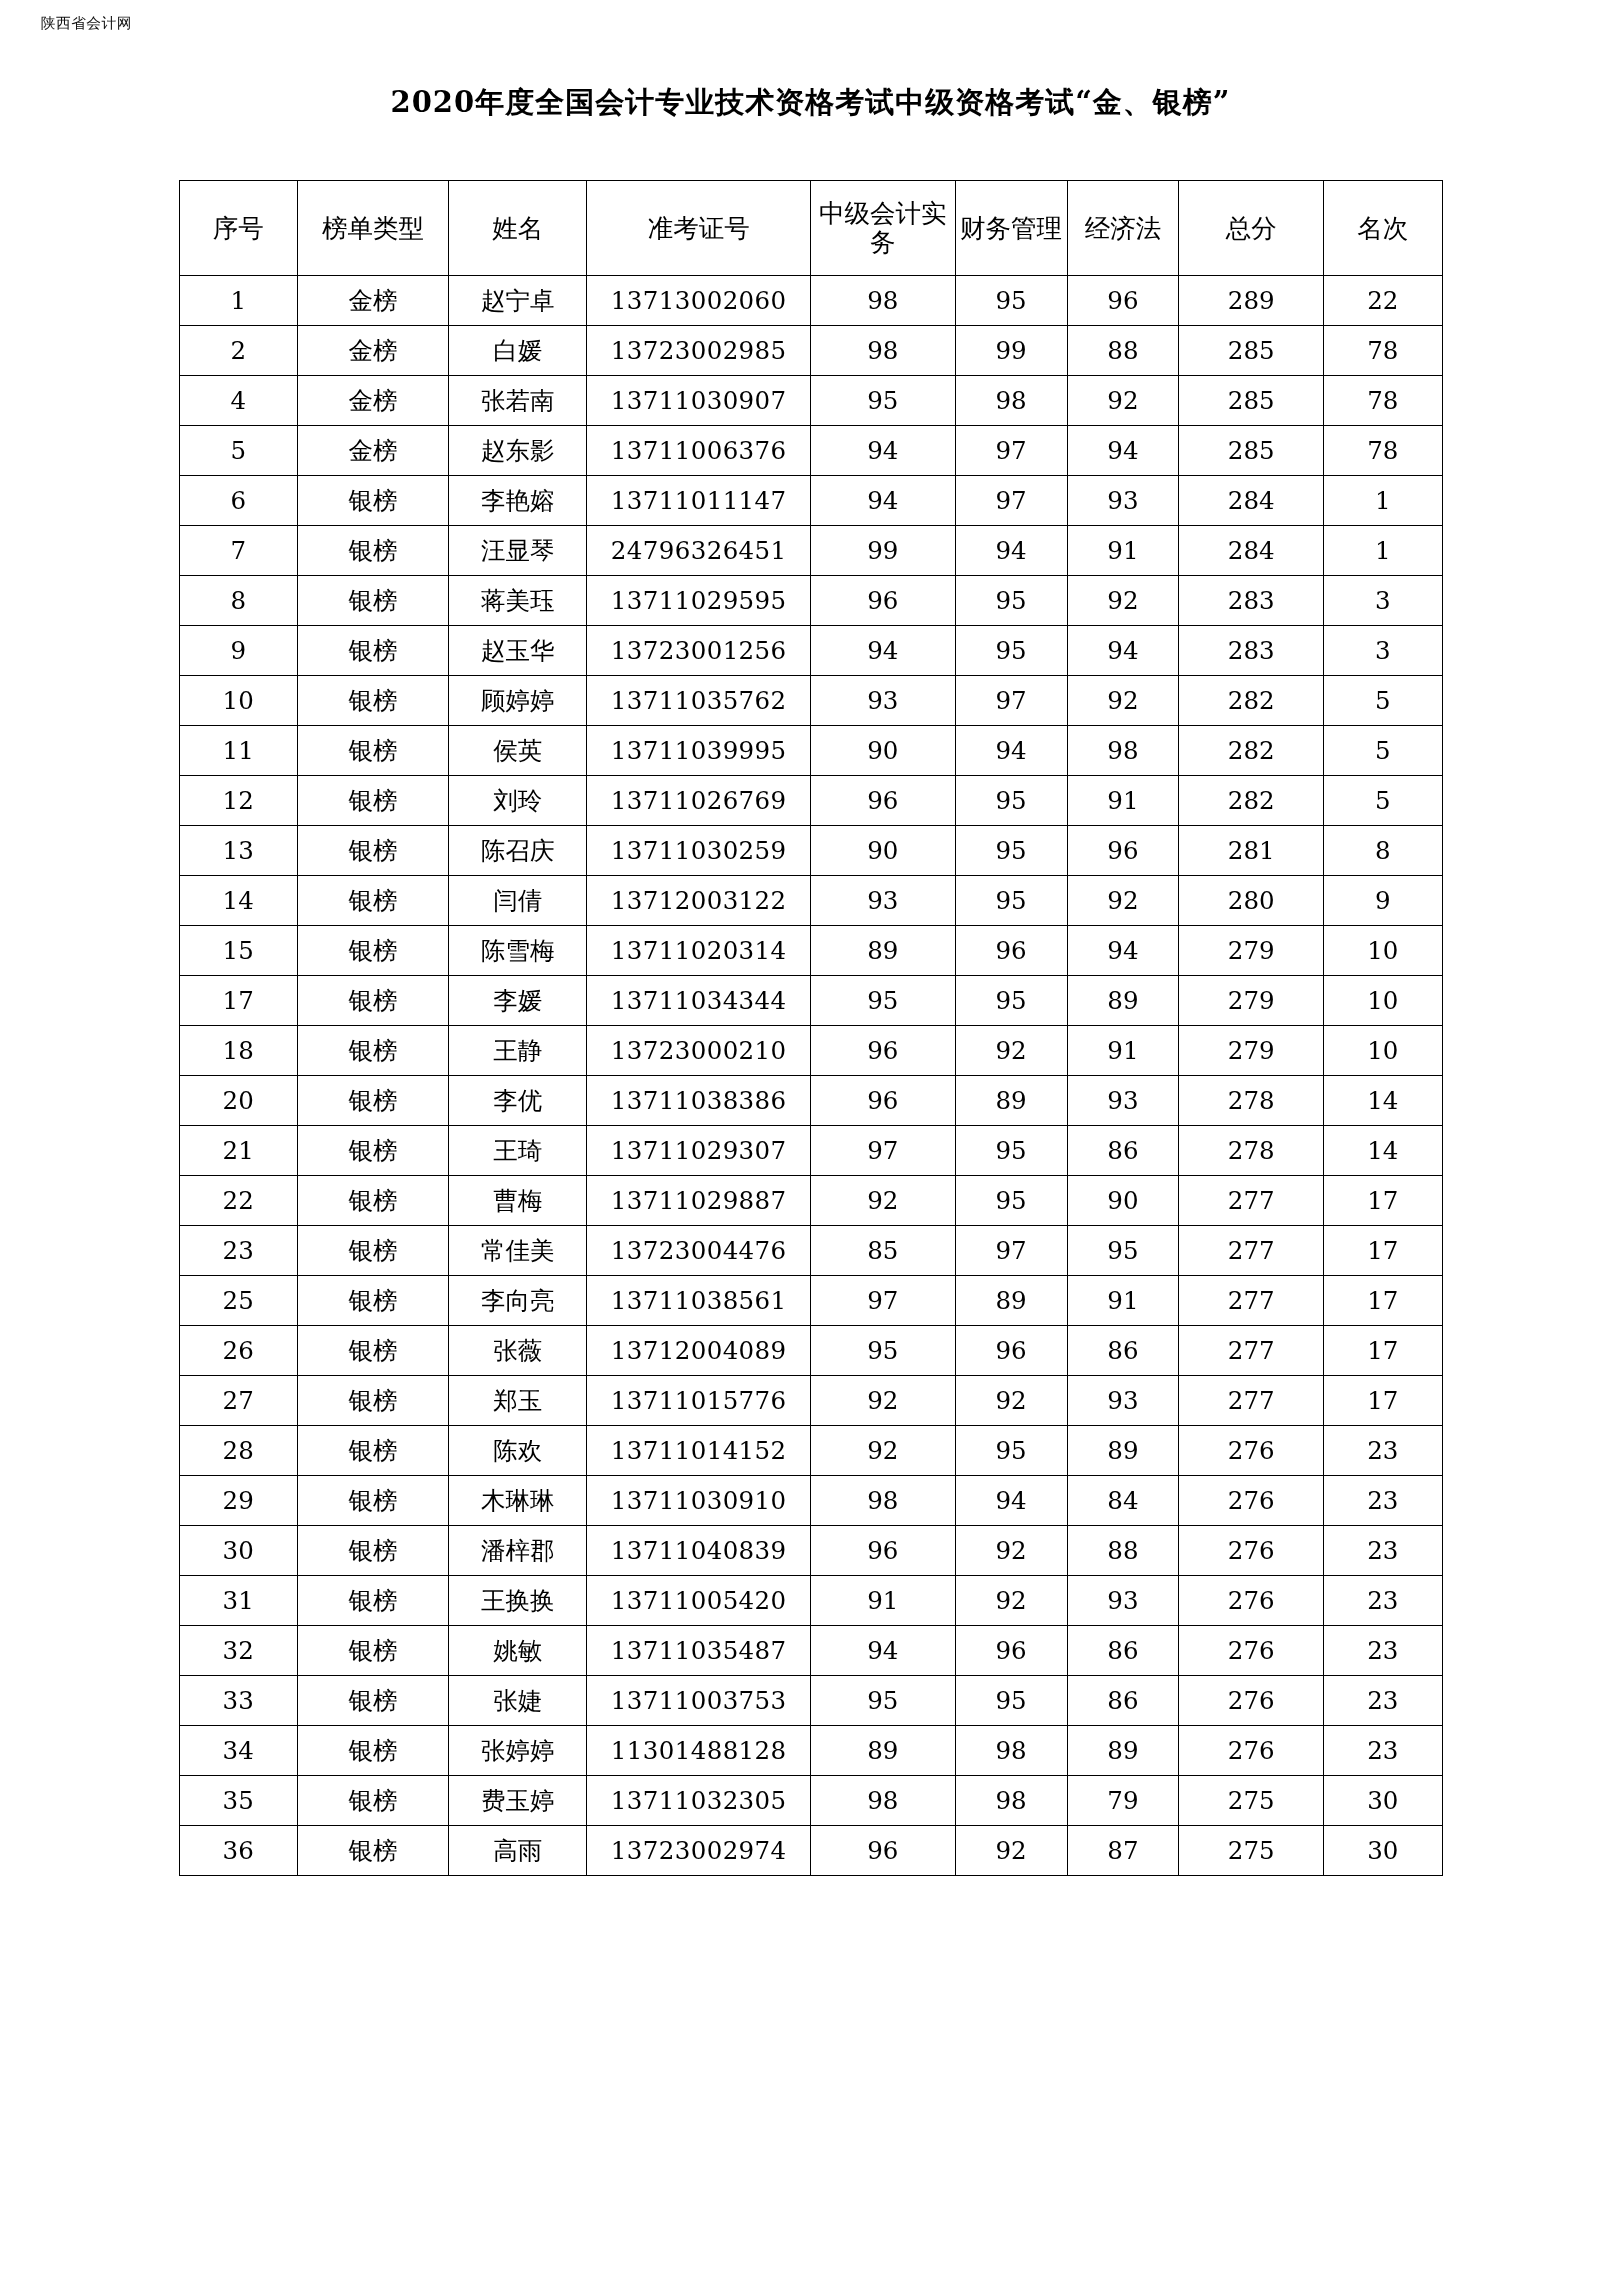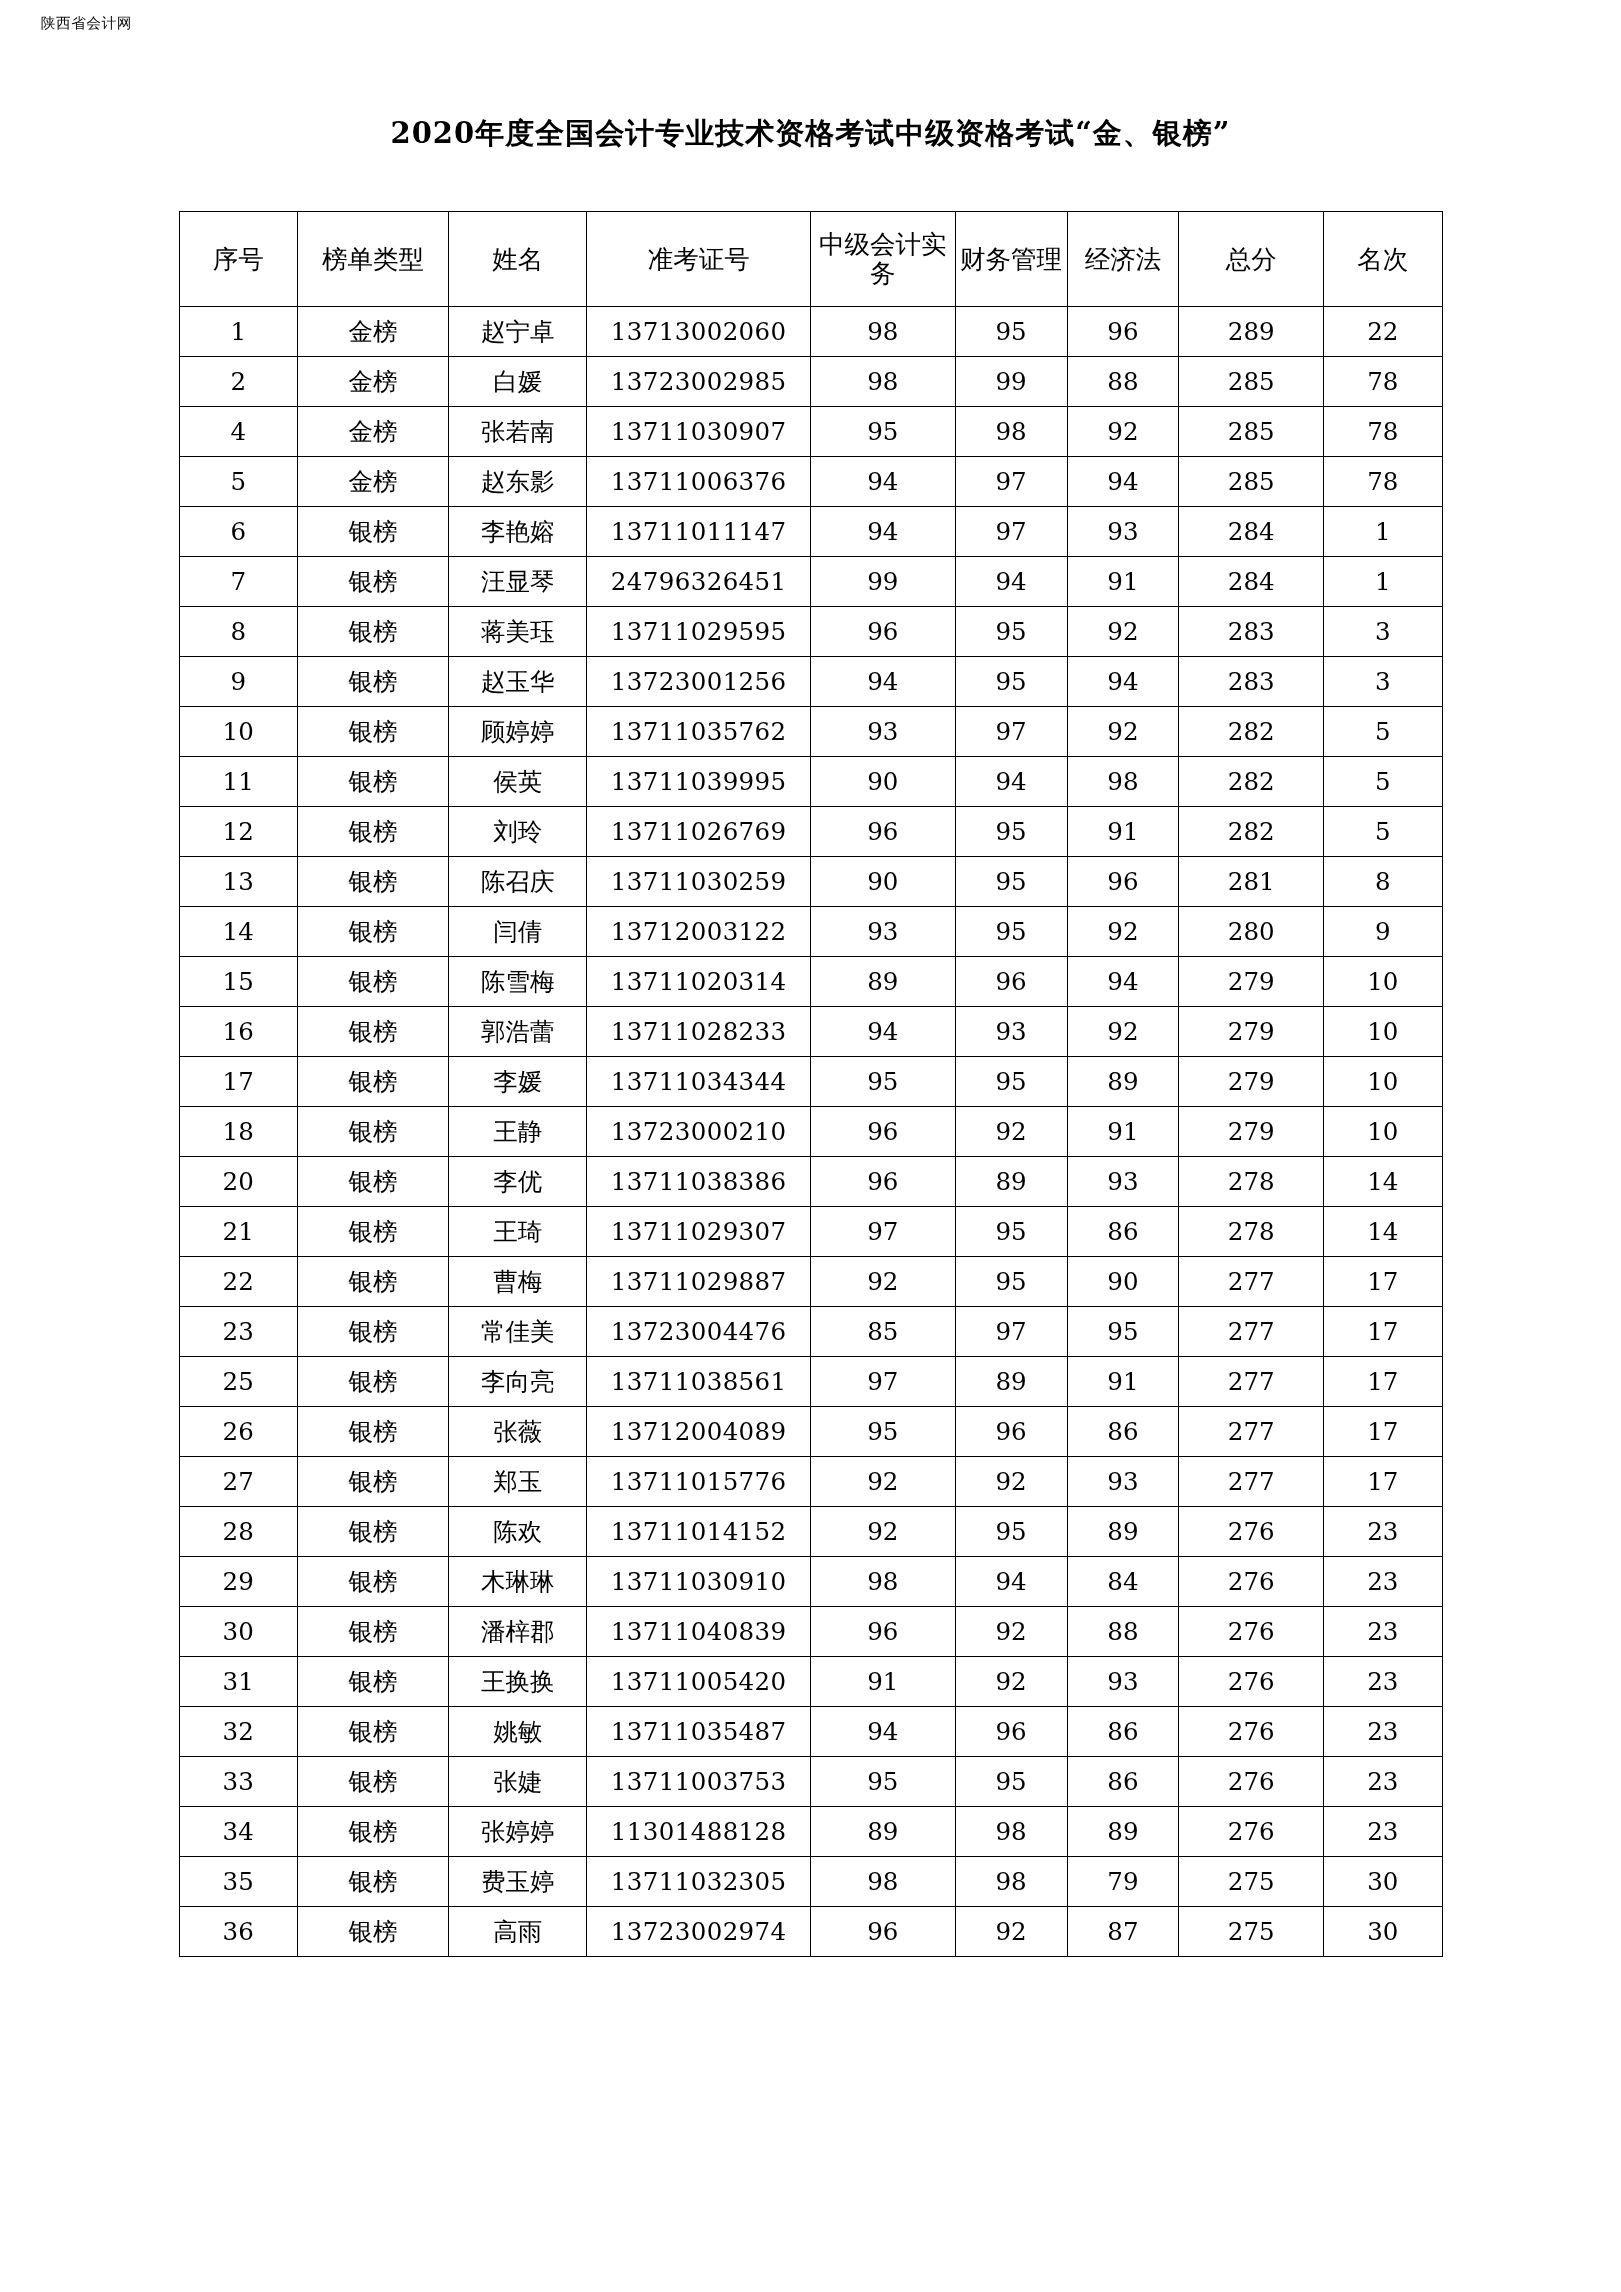--- a/index.html
+++ b/index.html
@@ -20,21 +20,21 @@
     top: 13.7px;
     left: 9.8px;
     font-size: 14.7px;
     font-family: "DejaVu Sans", "Liberation Sans", sans-serif;
     color: #111;
     letter-spacing: 0.5px;
     padding-left: 31px;
   }
   .page {
     width: 1621px;
-    padding-top: 114px;
+    padding-top: 83px;
     box-sizing: border-box;
   }
   .doc-title {
     text-align: center;
     font-size: 29px;
     font-weight: bold;
     font-family: "DejaVu Serif", "Liberation Serif", serif;
     letter-spacing: 1px;
     margin: 0 0 57px 0;
   }
@@ -265,31 +265,20 @@
             <td>银榜</td>
             <td>陈雪梅</td>
             <td class="ticket-cell">13711020314</td>
             <td>89</td>
             <td>96</td>
             <td>94</td>
             <td>279</td>
             <td>10</td>
           </tr>
           <tr>
-            <td>16</td>
-            <td>银榜</td>
-            <td>郭浩蕾</td>
-            <td class="ticket-cell">13711028233</td>
-            <td>94</td>
-            <td>93</td>
-            <td>92</td>
-            <td>279</td>
-            <td>10</td>
-          </tr>
-          <tr>
             <td>17</td>
             <td>银榜</td>
             <td>李媛</td>
             <td class="ticket-cell">13711034344</td>
             <td>95</td>
             <td>95</td>
             <td>89</td>
             <td>279</td>
             <td>10</td>
           </tr>

